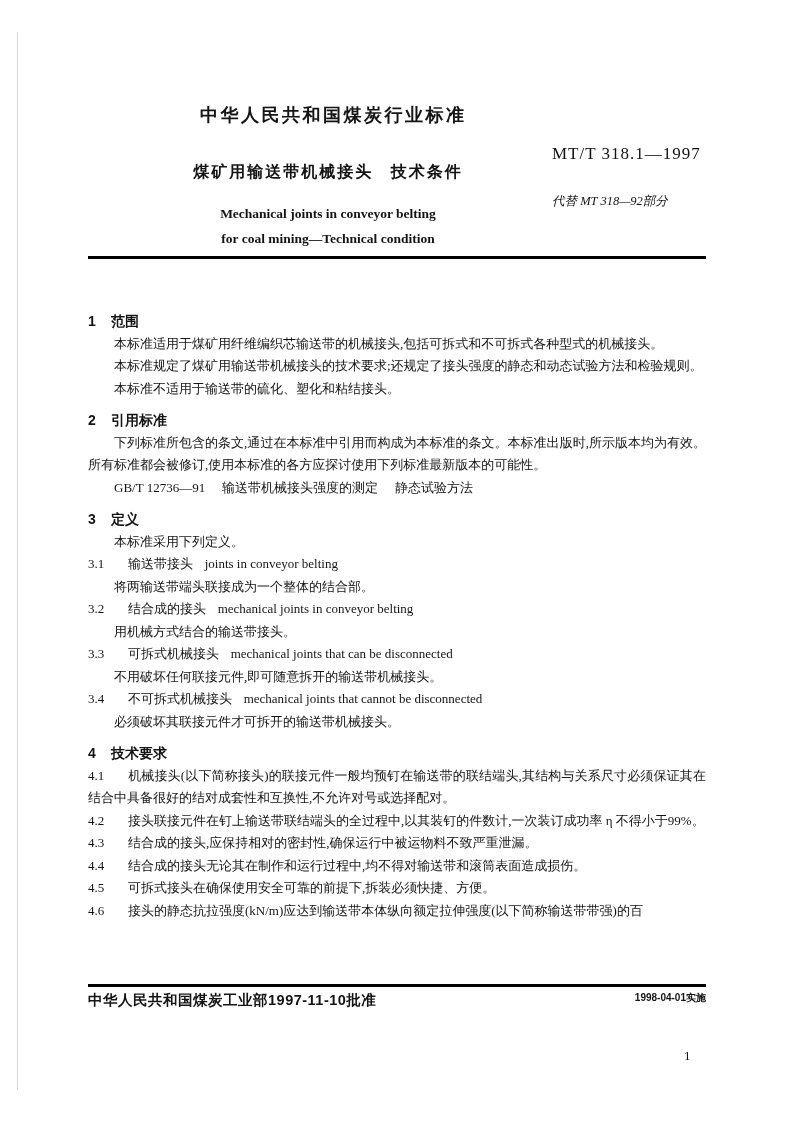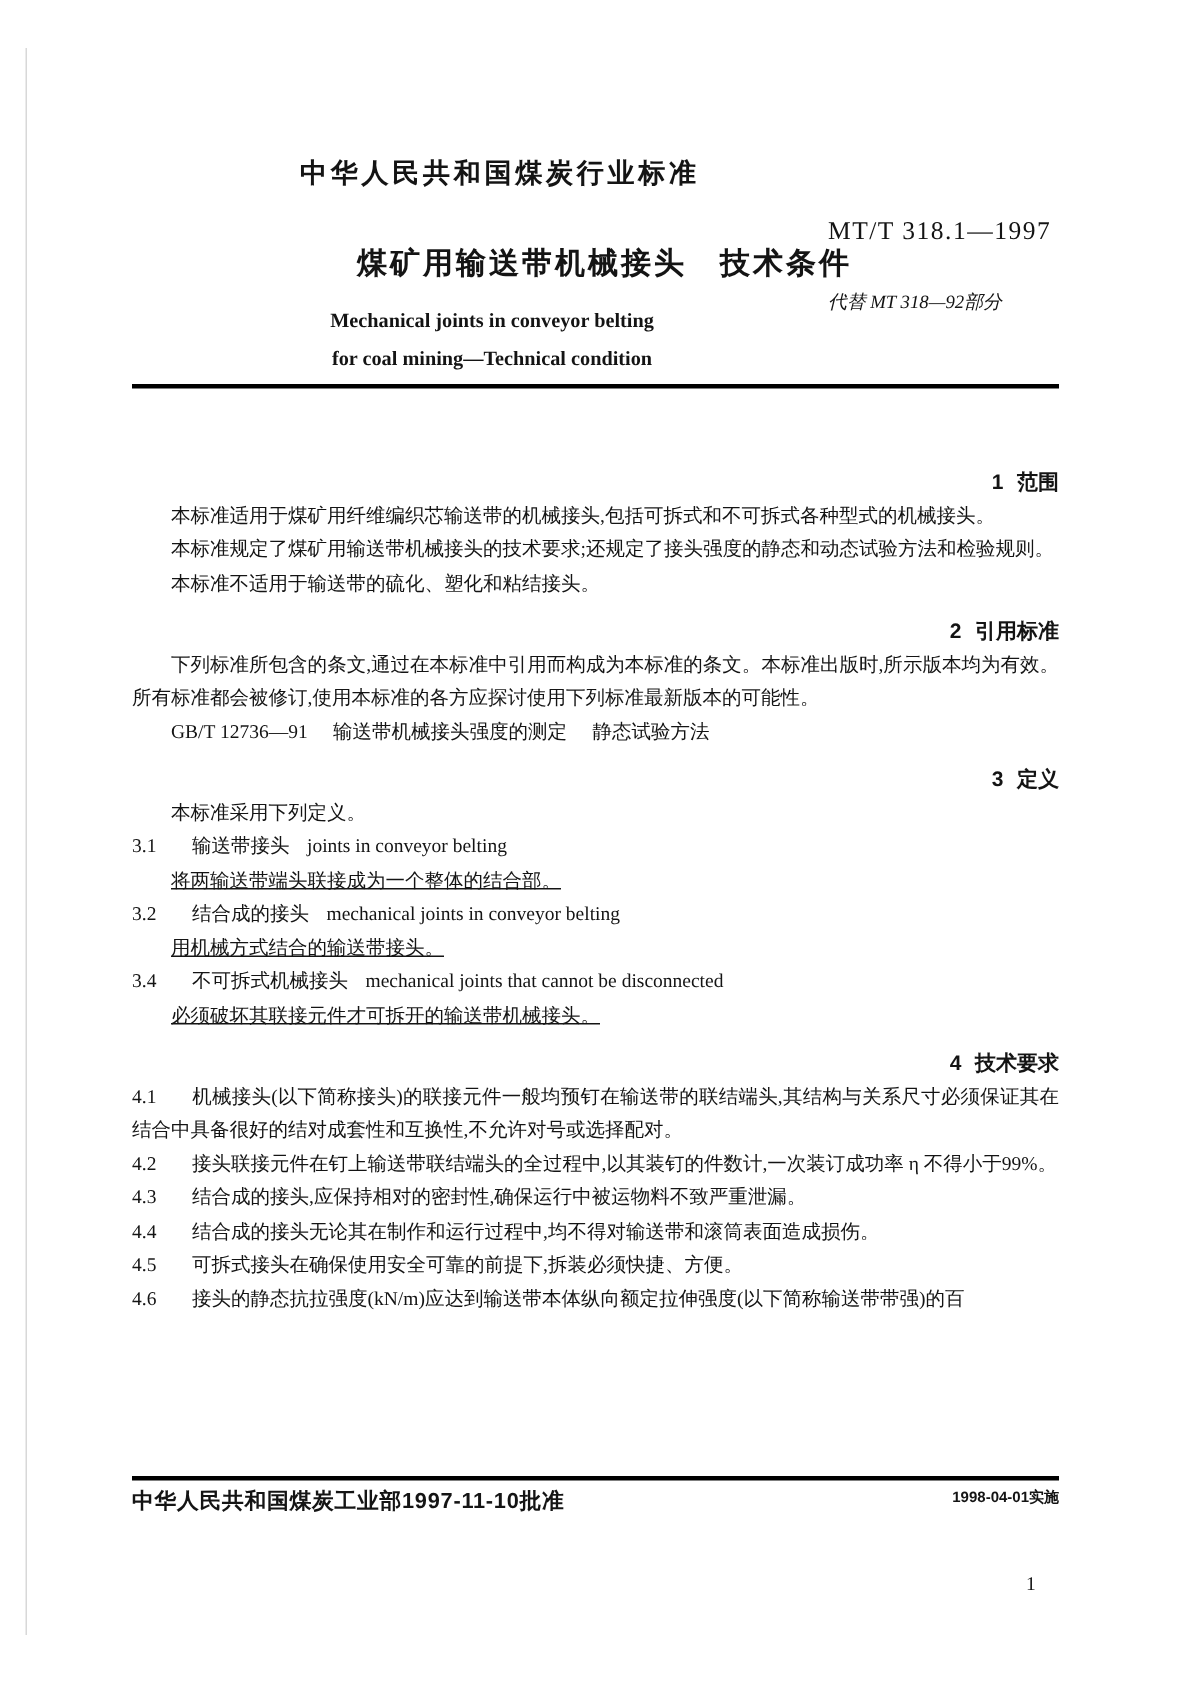--- a/index.html
+++ b/index.html
@@ -33,24 +33,24 @@
     font-weight: 700;
     font-size: 18px;
     letter-spacing: 2.5px;
     white-space: nowrap;
   }
   .cn-title {
     position: absolute;
     left: 88px;
     top: 162px;
     width: 480px;
-    text-align: right;
-    font-family: "Liberation Sans", "DejaVu Sans", sans-serif;
-    font-weight: 700;
-    font-size: 20px;
+    text-align: center;
+    font-family: "Liberation Sans", "DejaVu Sans", sans-serif;
+    font-weight: 700;
+    font-size: 16px;
     letter-spacing: 2px;
     white-space: nowrap;
   }
   .title-sub { margin-left: 1.1em; }
   .std-no {
     position: absolute;
     left: 552px;
     top: 144px;
     font-size: 17px;
     letter-spacing: 1px;
@@ -92,28 +92,28 @@
     line-height: 22.5px;
     text-align: justify;
   }
   section { margin: 0; }
   .sec-h {
     font-family: "Liberation Sans", "DejaVu Sans", sans-serif;
     font-size: 14px;
     font-weight: 700;
     margin: 9px 0 0 0;
     line-height: 22.5px;
-    text-align: right;
+    text-align: left;
   }
   .body section:first-of-type .sec-h { margin-top: 0; }
   .sec-no { display: inline-block; min-width: 14px; margin-right: 9px; }
   p { margin: 0; }
   .indent { text-indent: 2em; }
   .clause-no { display: inline-block; width: 40px; }
-  .def-text { padding-left: 26px; text-decoration: underline; }
+  .def-text { padding-left: 26px; }
   .term-en { margin-left: 0.9em; }
   .ref-line .gap { margin-left: 1.3em; }
   .footer-rule {
     position: absolute;
     left: 88px;
     top: 984px;
     width: 618px;
     height: 3px;
     background: #000;
   }
@@ -198,20 +198,26 @@
         <p class="def-text">将两输送带端头联接成为一个整体的结合部。</p>
       </div>
 
       <div class="def-item">
         <p class="def-term">
           <span class="clause-no">3.2</span><span class="term-cn">结合成的接头</span><span class="term-en">mechanical joints in conveyor belting</span>
         </p>
         <p class="def-text">用机械方式结合的输送带接头。</p>
       </div>
 
+      <div class="def-item">
+        <p class="def-term">
+          <span class="clause-no">3.3</span><span class="term-cn">可拆式机械接头</span><span class="term-en">mechanical joints that can be disconnected</span>
+        </p>
+        <p class="def-text">不用破坏任何联接元件,即可随意拆开的输送带机械接头。</p>
+      </div>
 
       <div class="def-item">
         <p class="def-term">
           <span class="clause-no">3.4</span><span class="term-cn">不可拆式机械接头</span><span class="term-en">mechanical joints that cannot be disconnected</span>
         </p>
         <p class="def-text">必须破坏其联接元件才可拆开的输送带机械接头。</p>
       </div>
     </section>
 
     <section>

